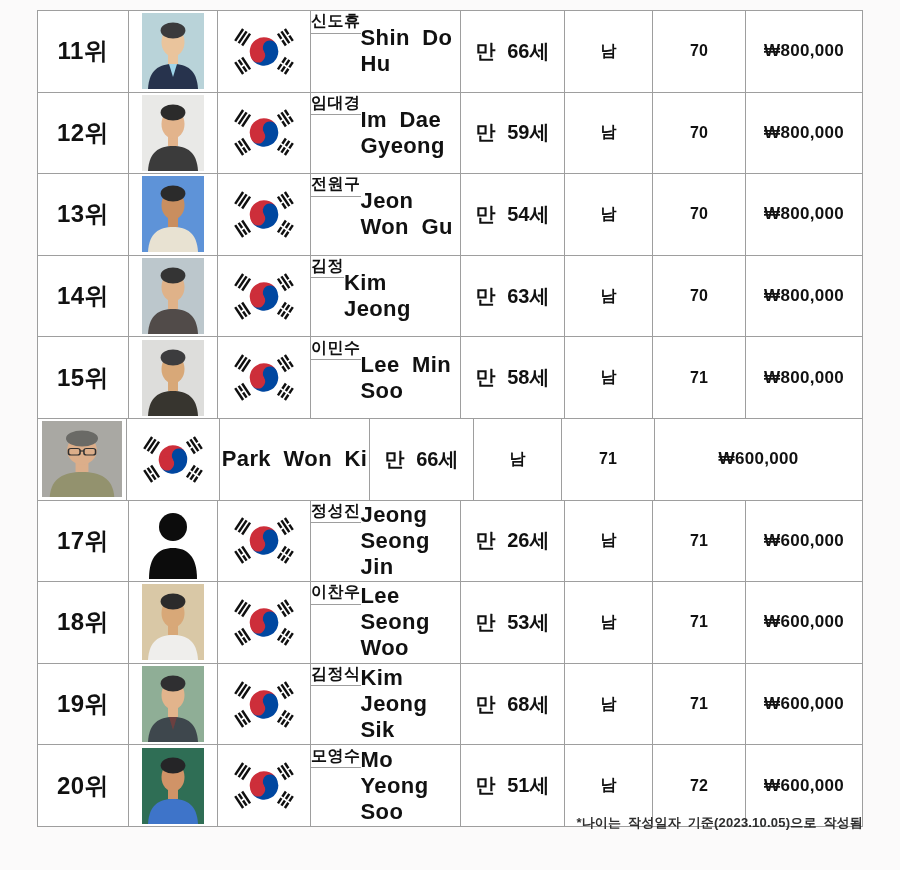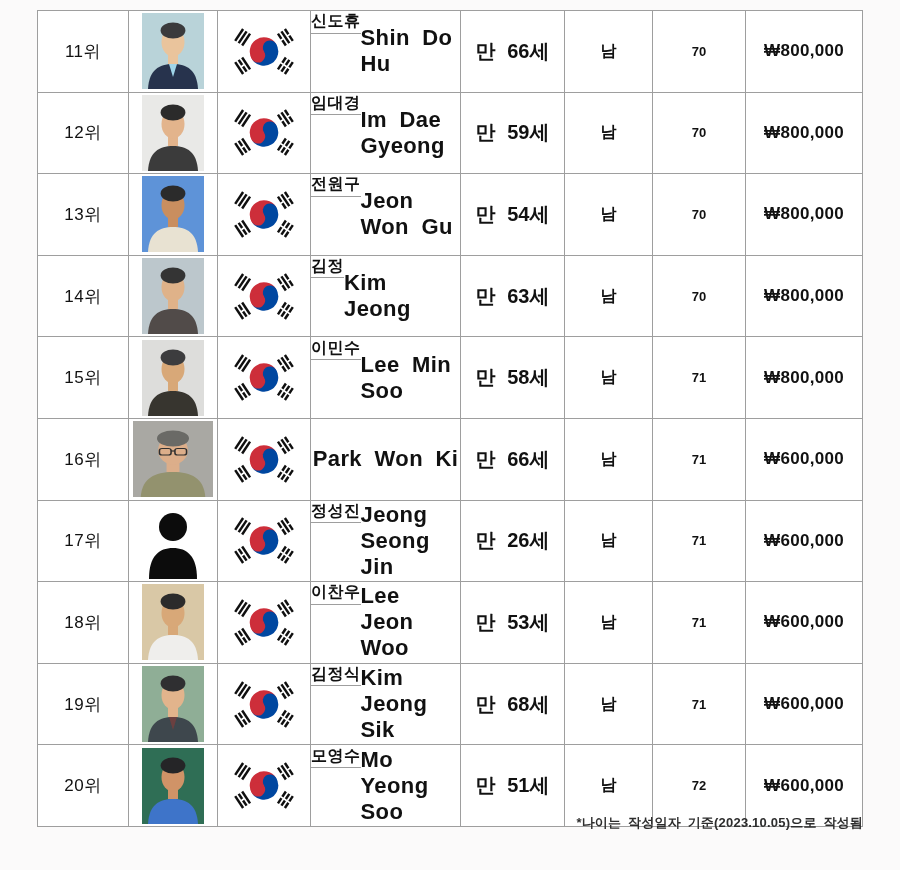--- a/index.html
+++ b/index.html
@@ -23,27 +23,27 @@
     display:flex;flex-direction:column;background:#fff;
   }
   .row{flex:1;display:flex;border-bottom:1px solid var(--grid);min-height:0;}
   .row:last-child{border-bottom:none;}
   .cell{
     box-sizing:border-box;border-right:1px solid var(--grid);
     display:flex;align-items:center;justify-content:center;
     overflow:hidden;background:#fff;
   }
   .cell:last-child{border-right:none;}
-  .c-rank{width:91px;font-size:17px;font-weight:normal;letter-spacing:0.5px;}
+  .c-rank{width:91px;font-size:24px;font-weight:bold;letter-spacing:0.5px;}
   .c-photo{width:89px;}
   .c-flag{width:93px;}
   .c-name{width:150px;align-items:stretch;justify-content:flex-start;padding:0;}
   .c-age{width:104px;font-size:20px;font-weight:bold;word-spacing:6px;}
   .c-gender{width:88px;font-size:16px;font-weight:bold;}
-  .c-score{width:93px;font-size:13px;font-weight:bold;}
+  .c-score{width:93px;font-size:16px;font-weight:bold;}
   .c-prize{flex:1;font-size:17px;font-weight:bold;letter-spacing:0.3px;align-items:center;}
   .name-kr{
     height:28%;box-sizing:border-box;border-bottom:1px solid var(--grid);
     display:flex;align-items:center;justify-content:center;
     font-size:16px;font-weight:bold;letter-spacing:0.5px;
   }
   .name-en{
     flex:1;display:flex;align-items:center;justify-content:center;
     font-size:22px;font-weight:bold;letter-spacing:0.4px;word-spacing:6px;
   }
@@ -468,23 +468,20 @@
     </div>
     <div class="cell c-score">
       <span>71</span>
     </div>
     <div class="cell c-prize">
       <span>₩800,000</span>
     </div>
   </div>
 
   <div class="row">
-    <div class="cell c-rank">
-      <span>16위</span>
-    </div>
     <div class="cell c-photo">
       <svg class="avatar" viewBox="0 0 62 76" preserveAspectRatio="none" aria-hidden="true" style="width: 80px;">
         <g class="av-portrait">
           <rect class="av-bg" x="0" y="0" width="62" height="76" fill="#a9a8a3"></rect>
           <path class="av-shirt" d="M6,76 C7,57 17,51 31,51 C45,51 55,57 56,76 Z" fill="#93926e"></path>
           <rect class="av-neck" x="26" y="40" width="10" height="11" fill="#dcae8a"></rect>
           <polygon class="av-tie" points="27,51 35,51 31,64" fill="#888888" style="display:none"></polygon>
           <ellipse class="av-head" cx="31" cy="29" rx="11.5" ry="14.5" fill="#dcae8a"></ellipse>
           <ellipse class="av-hair" cx="31" cy="17.5" rx="12.4" ry="8" fill="#6a6a66"></ellipse>
           <g class="av-glasses" stroke="#2f2f2f" fill="none" stroke-width="1.2" style="">
@@ -699,21 +696,21 @@
             <rect x="-7.5" y="-1.3" width="6.6" height="2.6"></rect>
               <rect x="0.9" y="-1.3" width="6.6" height="2.6"></rect>
             <rect x="-7.5" y="3.1" width="6.6" height="2.6"></rect>
               <rect x="0.9" y="3.1" width="6.6" height="2.6"></rect>
           </g>
         </g>
       </svg>
     </div>
     <div class="cell c-name">
       <div class="name-kr">이찬우</div>
-      <div class="name-en">Lee Jeon Woo</div>
+      <div class="name-en">Lee Seong Woo</div>
     </div>
     <div class="cell c-age">
       <span>만 53세</span>
     </div>
     <div class="cell c-gender">
       <span>남</span>
     </div>
     <div class="cell c-score">
       <span>71</span>
     </div>

